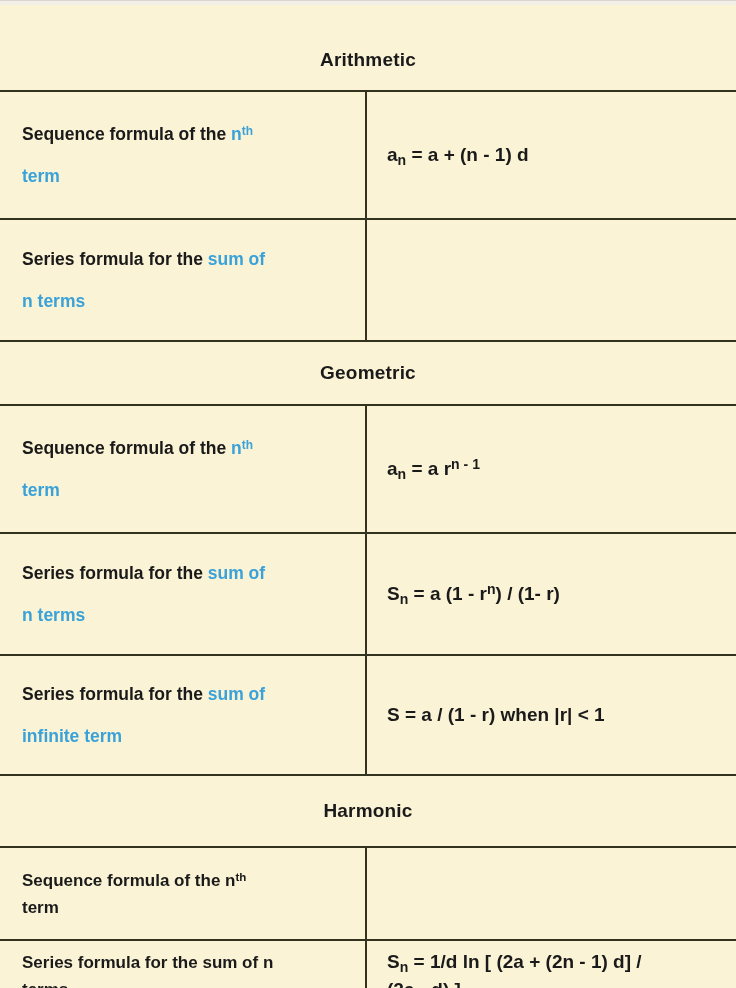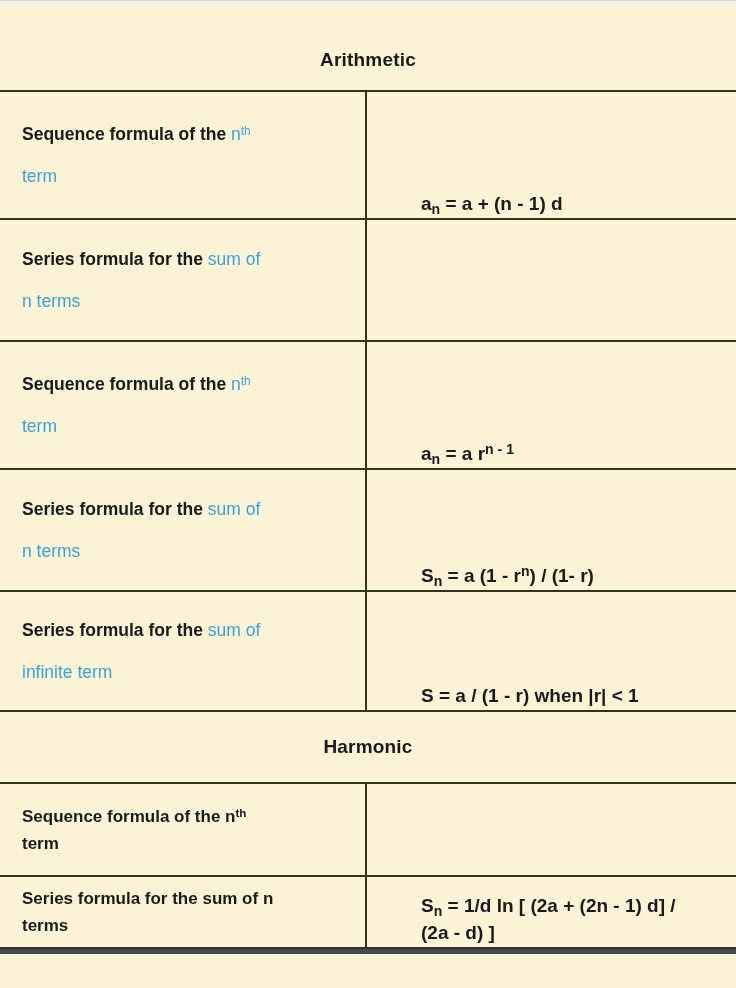--- a/index.html
+++ b/index.html
@@ -39,34 +39,33 @@
   .row:last-of-type{border-bottom:none;}
   .cell-label{
     flex:0 0 367px;width:367px;
     border-right:2px solid var(--border,#32321f);
     display:flex;flex-direction:column;justify-content:center;
     padding-left:22px;padding-right:14px;
     font-size:17.5px;font-weight:700;
   }
   .cell-formula{
     flex:1 1 auto;
-    display:flex;flex-direction:column;justify-content:flex-end;
+    display:flex;flex-direction:column;justify-content:center;
     padding-left:20px;padding-right:10px;
     font-size:19px;font-weight:700;
     line-height:1.45;
-    margin-left:34px;
   }
   .r128{height:128px;}
   .r122{height:122px;}
   .r120{height:120px;}
   .r93{height:93px;}
   .r72{height:72px;}
   .lbl{line-height:42px;}
   .lbl-tight{line-height:27px;font-size:17px;}
-  .blue{color:var(--accent-blue,#3aa2d8);font-weight:400;}
+  .blue{color:var(--accent-blue,#3aa2d8);font-weight:700;}
   sup.sp{font-size:0.68em;vertical-align:0.45em;line-height:0;}
   sub.sb{font-size:0.74em;vertical-align:-0.25em;line-height:0;}
   sup.fp{font-size:0.74em;vertical-align:0.42em;line-height:0;}
 </style>
 </head>
 <body>
 
 <div class="page">
 
   <div class="strip-top"></div>
@@ -89,20 +88,23 @@
 
   <div class="row r122">
     <div class="cell-label">
       <div class="lbl">
         <span>Series formula for the </span><span class="blue">sum of</span><br>
         <span class="blue">n terms</span>
       </div>
     </div>
   </div>
 
+  <div class="sec-header h-geo">
+    <span>Geometric</span>
+  </div>
 
   <div class="row r128">
     <div class="cell-label">
       <div class="lbl">
         <span>Sequence formula of the </span><span class="blue"><span>n</span><sup class="sp">th</sup></span><br>
         <span class="blue">term</span>
       </div>
     </div>
     <div class="cell-formula">
       <div><span>a</span><sub class="sb">n</sub><span> = a r</span><sup class="fp">n - 1</sup></div>

